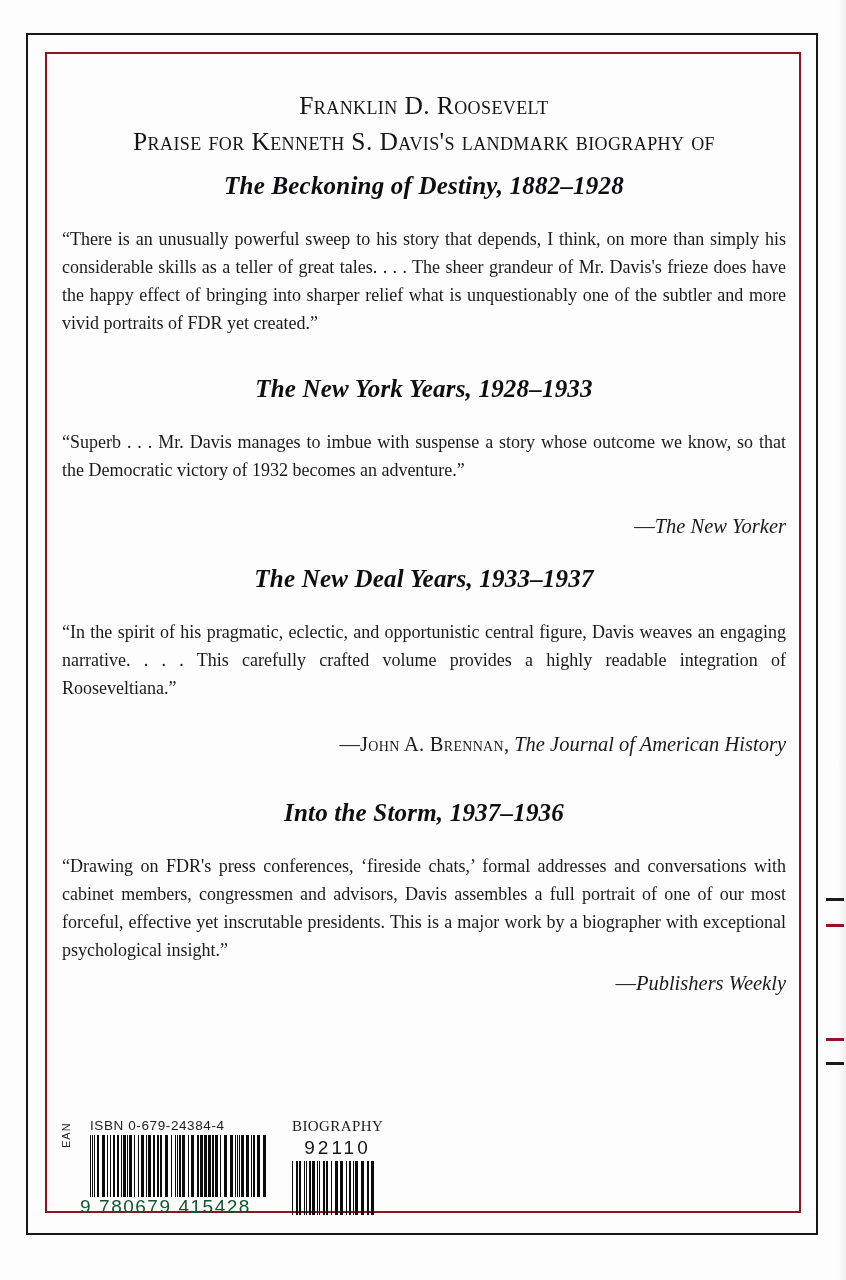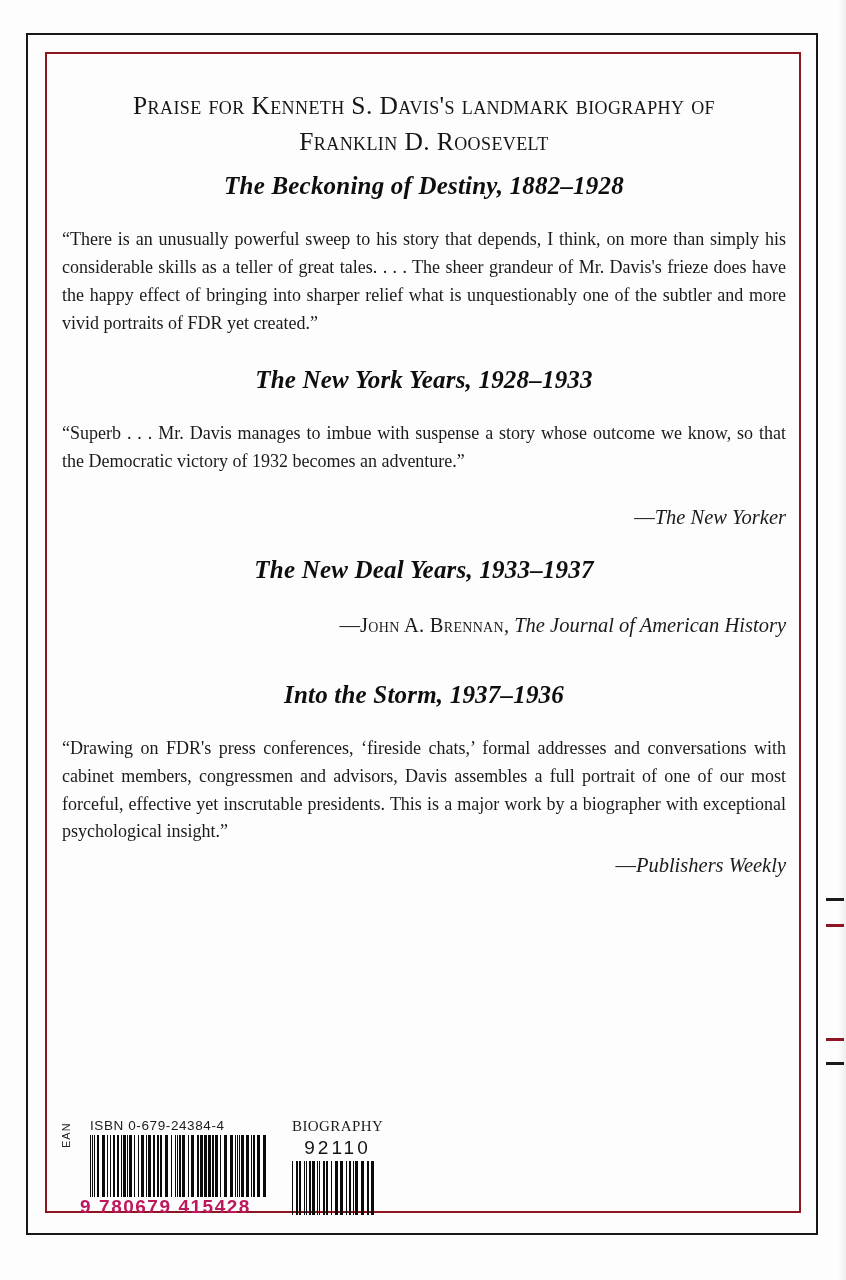--- a/index.html
+++ b/index.html
@@ -151,23 +151,22 @@
     width: 176px;
     height: 62px;
   }
   .ean-digits {
     position: absolute;
     left: 18px;
     top: 78px;
     font-family: "Liberation Sans", sans-serif;
     font-size: 19px;
     letter-spacing: 1.5px;
-    color: #be185d;
+    color: #14532d;
     white-space: nowrap;
-    font-weight: bold;
   }
   .ean-digits .lead { margin-right: 7px; }
   .ean-digits .grp { margin-right: 7px; }
 
   .addon {
     position: absolute;
     left: 230px;
     top: 0px;
     width: 88px;
   }
@@ -218,37 +217,38 @@
   <div class="border-inner"></div>
 
   <div class="edge-mark black" style="top:898px;"></div>
   <div class="edge-mark red" style="top:924px;"></div>
   <div class="edge-mark red" style="top:1038px;"></div>
   <div class="edge-mark black" style="top:1062px;"></div>
 
   <div class="content">
 
     <div class="praise-head">
+      <div>Franklin D. Roosevelt</div>
       <div>Praise for Kenneth S. Davis's landmark biography of</div>
-      <div>Franklin D. Roosevelt</div>
     </div>
 
     <div class="book-block">
       <div class="book-title">The Beckoning of Destiny, 1882–1928</div>
       <p class="quote">“There is an unusually powerful sweep to his story that depends, I think, on more than simply his considerable skills as a teller of great tales. . . . The sheer grandeur of Mr. Davis's frieze does have the happy effect of bringing into sharper relief what is unquestionably one of the subtler and more vivid portraits of FDR yet created.”</p>
     </div>
 
-    <div class="book-block" style="margin-top:29px;">
+    <div class="book-block" style="margin-top:38px;">
       <div class="book-title">The New York Years, 1928–1933</div>
       <p class="quote">“Superb . . . Mr. Davis manages to imbue with suspense a story whose outcome we know, so that the Democratic victory of 1932 becomes an adventure.”</p>
       <div class="attrib attrib-spaced"><span>—</span><span class="person"></span><span></span><span class="pub">The New Yorker</span></div>
     </div>
 
     <div class="book-block" style="margin-top:24px;">
       <div class="book-title">The New Deal Years, 1933–1937</div>
+      <p class="quote">“In the spirit of his pragmatic, eclectic, and opportunistic central figure, Davis weaves an engaging narrative. . . . This carefully crafted volume provides a highly readable integration of Rooseveltiana.”</p>
       <div class="attrib attrib-spaced"><span>—</span><span class="person">John A. Brennan</span><span>, </span><span class="pub">The Journal of American History</span></div>
     </div>
 
     <div class="book-block" style="margin-top:40px;">
       <div class="book-title">Into the Storm, 1937–1936</div>
       <p class="quote">“Drawing on FDR's press conferences, ‘fireside chats,’ formal addresses and conversations with cabinet members, congressmen and advisors, Davis assembles a full portrait of one of our most forceful, effective yet inscrutable presidents. This is a major work by a biographer with exceptional psychological insight.”</p>
       <div class="attrib"><span>—</span><span class="person"></span><span></span><span class="pub">Publishers Weekly</span></div>
     </div>
 
   </div>

